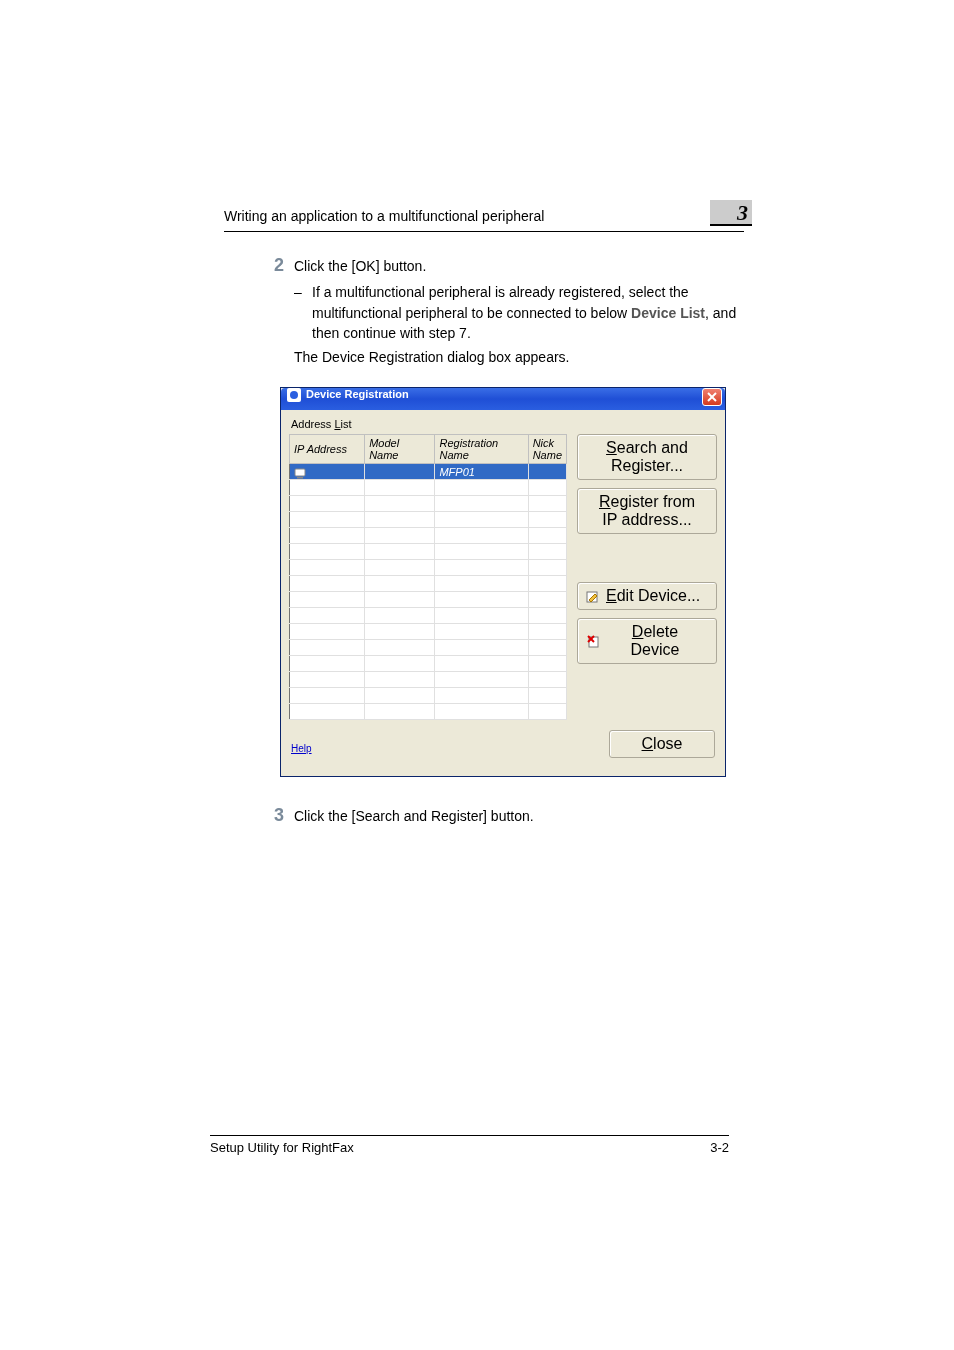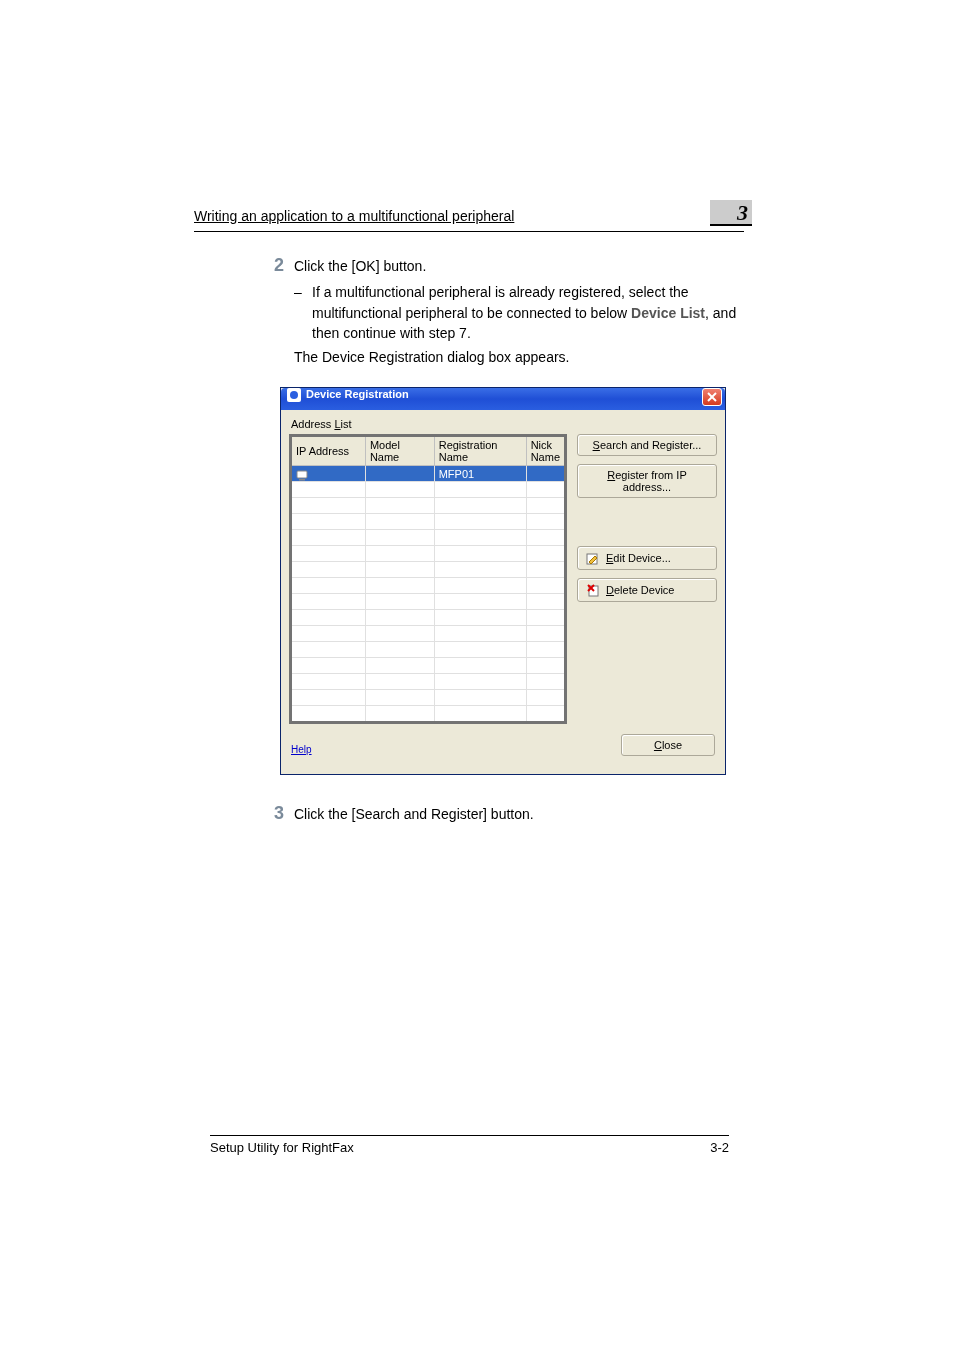--- a/index.html
+++ b/index.html
@@ -13,23 +13,22 @@
   .page {
     width: 954px;
     height: 1350px;
     position: relative;
     box-sizing: border-box;
     padding: 200px 210px 0 210px;
   }
   .running-head {
     position: absolute;
     top: 207px;
-    left: 194px;
+    left: 224px;
     right: 210px;
-    text-decoration: underline;
   }
   .running-title {
     font-size: 14px;
     color: #000;
   }
   .head-rule {
     border: none;
     border-top: 1.5px solid #000;
     margin: 6px 0 0 0;
   }
@@ -172,25 +171,26 @@
     margin: 2px 0 4px 2px;
   }
   .dlg-label .ul { text-decoration: underline; }
   .dlg-main {
     display: flex;
   }
   .grid-area {
     flex: 1;
   }
   .table {
-    border: 3px solid #737373;
+    border: 1px solid #737373;
     background: #fff;
     border-collapse: collapse;
     width: 100%;
     font-size: 11px;
+    font-style: italic;
   }
   .table th {
     background: #ece9d8;
     border: 1px solid #c0c0c0;
     font-weight: normal;
     padding: 2px 4px;
     text-align: left;
     height: 14px;
   }
   .table td {
@@ -218,22 +218,22 @@
     width: 140px;
     padding-left: 10px;
     display: flex;
     flex-direction: column;
   }
   .wbtn {
     background: #ece9d8;
     border: 1px solid #aca899;
     border-radius: 3px;
     box-shadow: inset 1px 1px 0 #fff;
-    font-size: 11px;
-    padding: 4px 6px;
+    font-size: 16px;
+    padding: 4px 12px;
     text-align: center;
     cursor: pointer;
     margin-bottom: 8px;
     display: flex;
     align-items: center;
     justify-content: center;
     gap: 6px;
   }
   .wbtn .ul { text-decoration: underline; }
   .wbtn.icon-left { justify-content: flex-start; padding-left:8px; }

